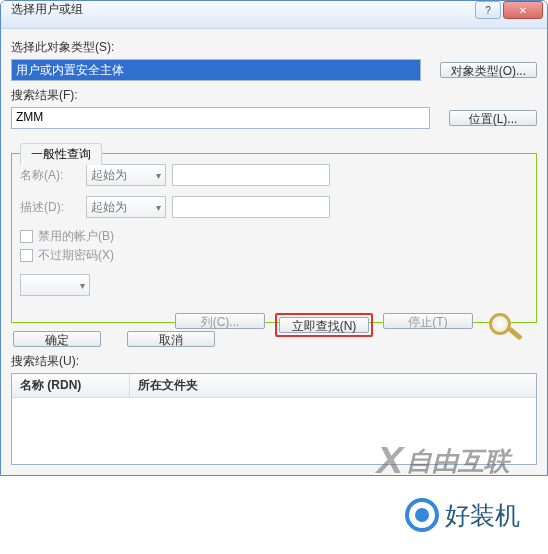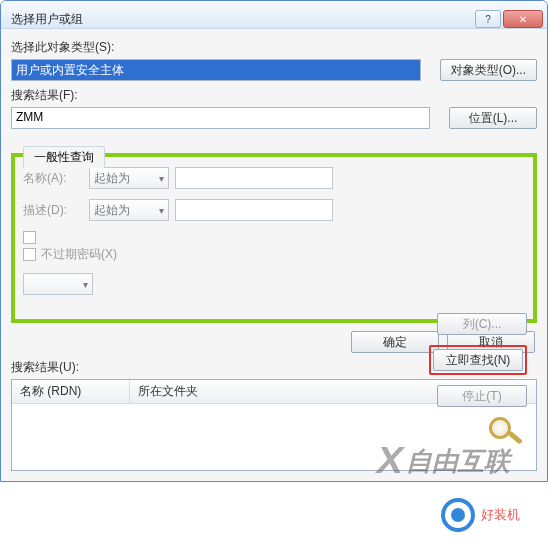--- a/index.html
+++ b/index.html
@@ -16,21 +16,21 @@
   border: 1px solid #5a8ac6;
   border-radius: 6px 6px 0 0;
   overflow: hidden;
   background: #f0f0f0;
 }
 .titlebar {
   height: 28px;
   background: linear-gradient(#f8fbff, #dce9f7);
   border-bottom: 1px solid #c5d6e8;
   display: flex;
-  align-items: flex-end;
+  align-items: flex-start;
   padding: 0 4px 0 10px;
 }
 .title-text { color: #2a2a2a; flex: 1; }
 .win-btns { display: flex; gap: 2px; }
 .win-btn {
   width: 26px; height: 18px;
   border: 1px solid #9bb3cc;
   border-radius: 3px;
   background: linear-gradient(#f6fbff,#d9e8f6);
   display: flex; align-items:center; justify-content:center;
@@ -53,33 +53,33 @@
   border: 1px solid #a6b7c9;
   background: #fff;
   padding: 2px 4px;
   font: inherit;
 }
 .selected-input {
   background: #2f6fd0;
   color: #fff;
 }
 .btn {
-  height: 22px;
+  height: 16px;
   min-width: 88px;
   padding: 0 10px;
   border: 1px solid #9aa9b8;
   background: linear-gradient(#fdfdfd,#e6e9ec);
   border-radius: 2px;
   font: inherit;
   color:#333;
   cursor:pointer;
 }
 .btn-disabled { color:#9a9a9a; }
 .fieldset {
-  border: 4px solid #84cc16;
+  border: 1px solid #84cc16;
   margin-top: 24px;
   padding: 10px 8px 2px;
   position: relative;
   background:#f5f5f5;
   min-height: 170px;
 }
 .tab-label {
   position:absolute;
   top:-11px; left:8px;
   background:#f5f5f5;
@@ -100,67 +100,68 @@
 }
 .combo .chev { font-size:10px; color:#7a7a7a; }
 .small-input {
   flex:1; height:22px;
   border:1px solid #bfc8d1; background:#fff;
 }
 .chk-row { display:flex; align-items:center; gap:5px; margin:2px 0; color:#9a9a9a;}
 .chk { width:13px; height:13px; border:1px solid #b0b8c0; background:#fff; }
 .right-col {
   position:absolute; right:10px; top:160px;
-  display:flex; flex-direction:column; gap:10px; align-items:flex-end;
+  display:flex; flex-direction:row; gap:10px; align-items:flex-start;
 }
 .highlight-box {
   border:2px solid #d33; padding:2px; border-radius:2px;
 }
 .icon-search {
   width:44px; height:30px; position:relative;
 }
 .icon-search .lens {
   width:22px; height:22px; border:3px solid #caa94a;
   border-radius:50%; position:absolute; left:6px; top:0;
   background:radial-gradient(#fff,#e9e2c8);
 }
 .icon-search .handle {
   width:16px; height:5px; background:#caa94a;
   position:absolute; left:24px; top:18px; transform:rotate(40deg);
   border-radius:2px;
 }
-.bottom-btns { display:flex; justify-content:flex-end; gap:8px; margin:8px 2px 6px; }
+.bottom-btns { display:flex; gap:26px; margin:8px 2px 6px; }
 .search-results { margin-top:2px; }
 .results-grid {
   border:1px solid #9fb2c6;
   height:92px;
   background:#fff;
 }
 .grid-header {
   display:flex; background:linear-gradient(#fdfdfd,#eceff2);
   border-bottom:1px solid #d6dde4;
 }
 .grid-col {
   padding:3px 8px; border-right:1px solid #d6dde4;
   color:#333;
+  font-weight:bold;
 }
 .grid-col:first-child { width:118px; }
 .grid-col:last-child { flex:1; border-right:none; }
 
 .watermark {
   position:absolute; right:38px; bottom:72px;
   font-size:26px; font-weight:bold; font-style:italic;
   color:#5a5a5a; opacity:0.55;
   display:flex; align-items:center; gap:4px;
 }
 .watermark .x { font-size:36px; transform:scaleX(1.1); color:#6a6a6a;}
 .brand {
   position:absolute; right:28px; bottom:22px;
   display:flex; align-items:center; gap:6px;
-  font-size:13px; font-weight:500; color:#ef4444; opacity:0.9;
+  font-size:25px; font-weight:500; color:#0c4a6e; opacity:0.9;
 }
 .brand .logo-outer {
   width:34px; height:34px; border-radius:50%;
   border:4px solid #1f7bd8; display:flex; align-items:center; justify-content:center;
 }
 .brand .logo-inner {
   width:14px; height:14px; border-radius:50%; background:#1f7bd8;
 }
 </style>
 </head>
@@ -203,20 +204,21 @@
           <div class="form-row">
             <div class="form-label">描述(D):</div>
             <div class="combo">
               <span>起始为</span>
               <span class="chev">▾</span>
             </div>
             <div class="small-input"></div>
           </div>
           <div class="chk-row">
             <div class="chk"></div>
+            <span>禁用的帐户(B)</span>
           </div>
           <div class="chk-row">
             <div class="chk"></div>
             <span>不过期密码(X)</span>
           </div>
           <div class="form-row" style="margin-top:10px;">
             <div class="combo" style="width:70px;">
               <span></span>
               <span class="chev">▾</span>
             </div>

